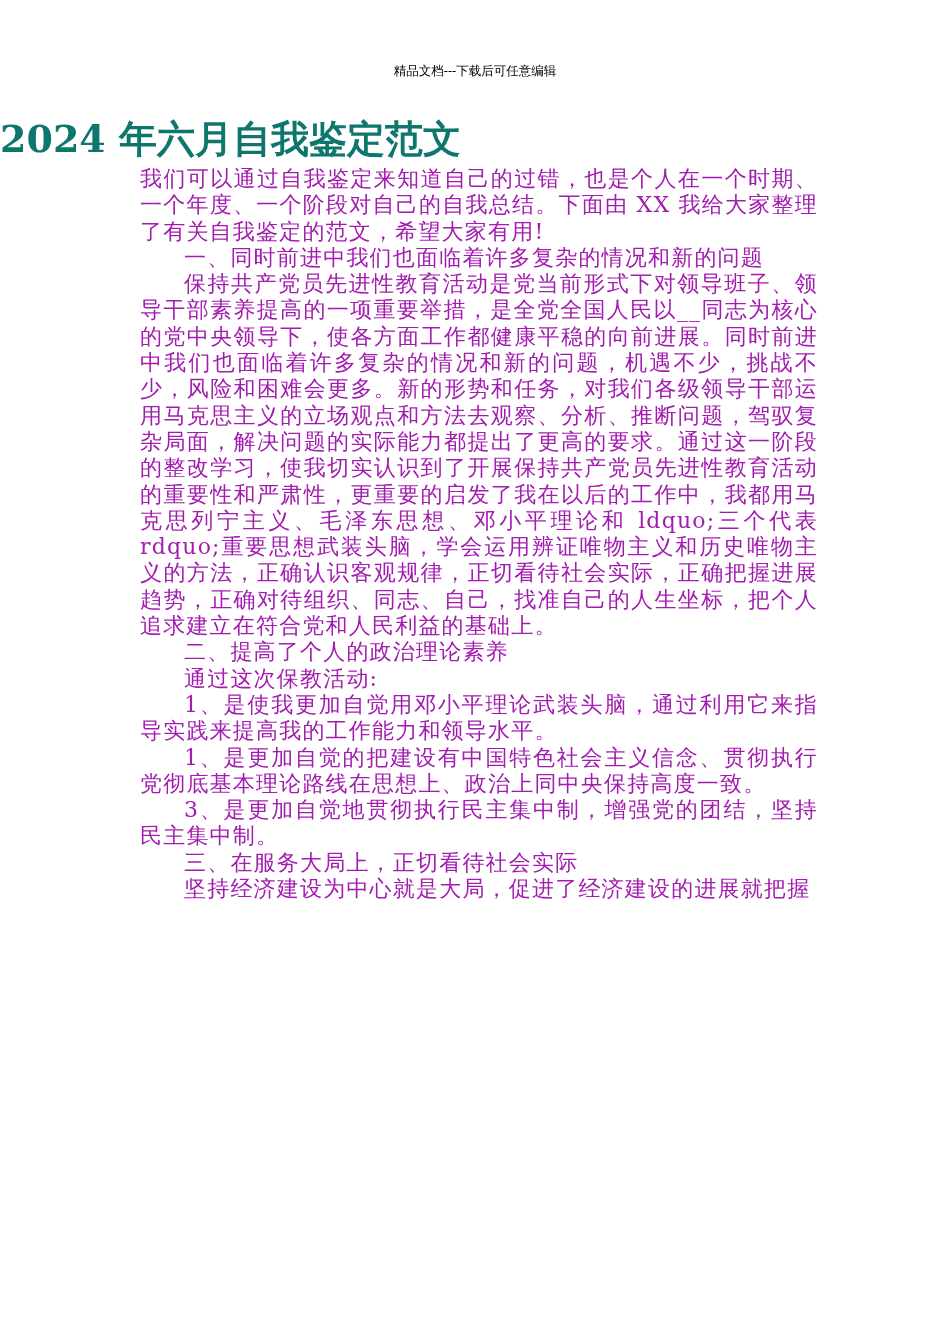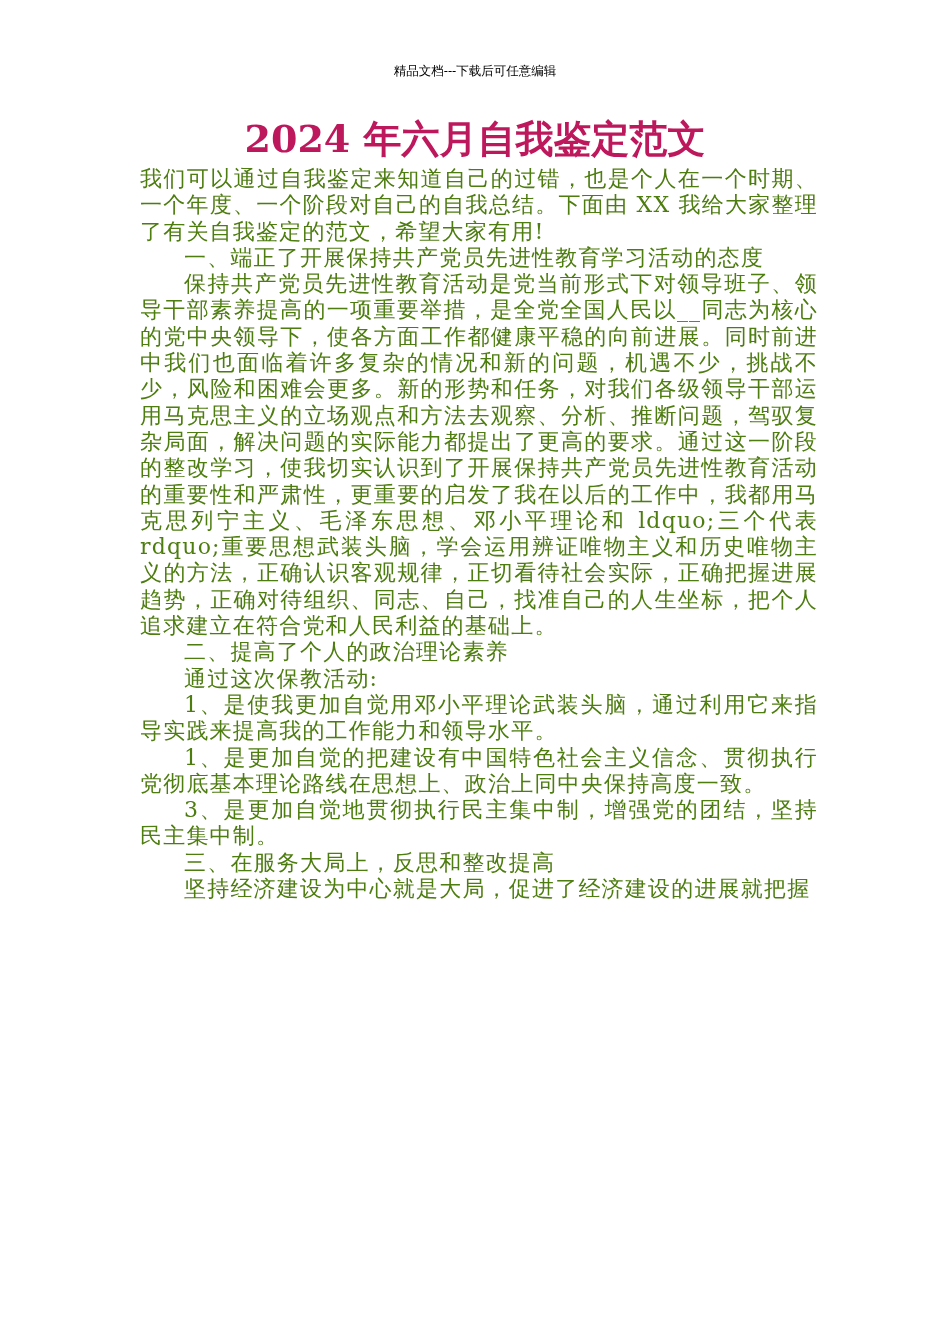--- a/index.html
+++ b/index.html
@@ -29,58 +29,58 @@
     font-size: 12.5px;
     line-height: 16px;
     color: #000000;
   }
   .doc-title {
     position: absolute;
     top: 115px;
     left: 0;
     right: 0;
     margin: 0;
-    text-align: center;
+    text-align: left;
     font-size: 38px;
     line-height: 48px;
     font-weight: bold;
-    color: #be185d;
+    color: #0f766e;
   }
   .doc-body {
     position: absolute;
     top: 166px;
     left: 140px;
     width: 678px;
     font-size: 22px;
     line-height: 26.3px;
     letter-spacing: 1.2px;
     text-align: justify;
-    color: #4d7c0f;
+    color: #a21caf;
   }
   .doc-body p.para {
     margin: 0;
     padding: 0;
   }
   .doc-body p.para.indent {
     text-indent: 2em;
   }
 </style>
 </head>
 <body>
 
 <div class="page">
   <div class="header-note">精品文档---下载后可任意编辑</div>
 
   <h1 class="doc-title">2024 年六月自我鉴定范文</h1>
 
   <div class="doc-body">
       <p class="para">我们可以通过自我鉴定来知道自己的过错，也是个人在一个时期、一个年度、一个阶段对自己的自我总结。下面由 XX 我给大家整理了有关自我鉴定的范文，希望大家有用!</p>
-      <p class="para indent">一、端正了开展保持共产党员先进性教育学习活动的态度</p>
+      <p class="para indent">一、同时前进中我们也面临着许多复杂的情况和新的问题</p>
       <p class="para indent">保持共产党员先进性教育活动是党当前形式下对领导班子、领导干部素养提高的一项重要举措，是全党全国人民以__同志为核心的党中央领导下，使各方面工作都健康平稳的向前进展。同时前进中我们也面临着许多复杂的情况和新的问题，机遇不少，挑战不少，风险和困难会更多。新的形势和任务，对我们各级领导干部运用马克思主义的立场观点和方法去观察、分析、推断问题，驾驭复杂局面，解决问题的实际能力都提出了更高的要求。通过这一阶段的整改学习，使我切实认识到了开展保持共产党员先进性教育活动的重要性和严肃性，更重要的启发了我在以后的工作中，我都用马克思列宁主义、毛泽东思想、邓小平理论和 ldquo;三个代表 rdquo;重要思想武装头脑，学会运用辨证唯物主义和历史唯物主义的方法，正确认识客观规律，正切看待社会实际，正确把握进展趋势，正确对待组织、同志、自己，找准自己的人生坐标，把个人追求建立在符合党和人民利益的基础上。</p>
       <p class="para indent">二、提高了个人的政治理论素养</p>
       <p class="para indent">通过这次保教活动:</p>
       <p class="para indent">1、是使我更加自觉用邓小平理论武装头脑，通过利用它来指导实践来提高我的工作能力和领导水平。</p>
       <p class="para indent">1、是更加自觉的把建设有中国特色社会主义信念、贯彻执行党彻底基本理论路线在思想上、政治上同中央保持高度一致。</p>
       <p class="para indent">3、是更加自觉地贯彻执行民主集中制，增强党的团结，坚持民主集中制。</p>
-      <p class="para indent">三、在服务大局上，反思和整改提高</p>
+      <p class="para indent">三、在服务大局上，正切看待社会实际</p>
       <p class="para indent">坚持经济建设为中心就是大局，促进了经济建设的进展就把握</p>
     </div>
 </div>
 
 </body></html>

